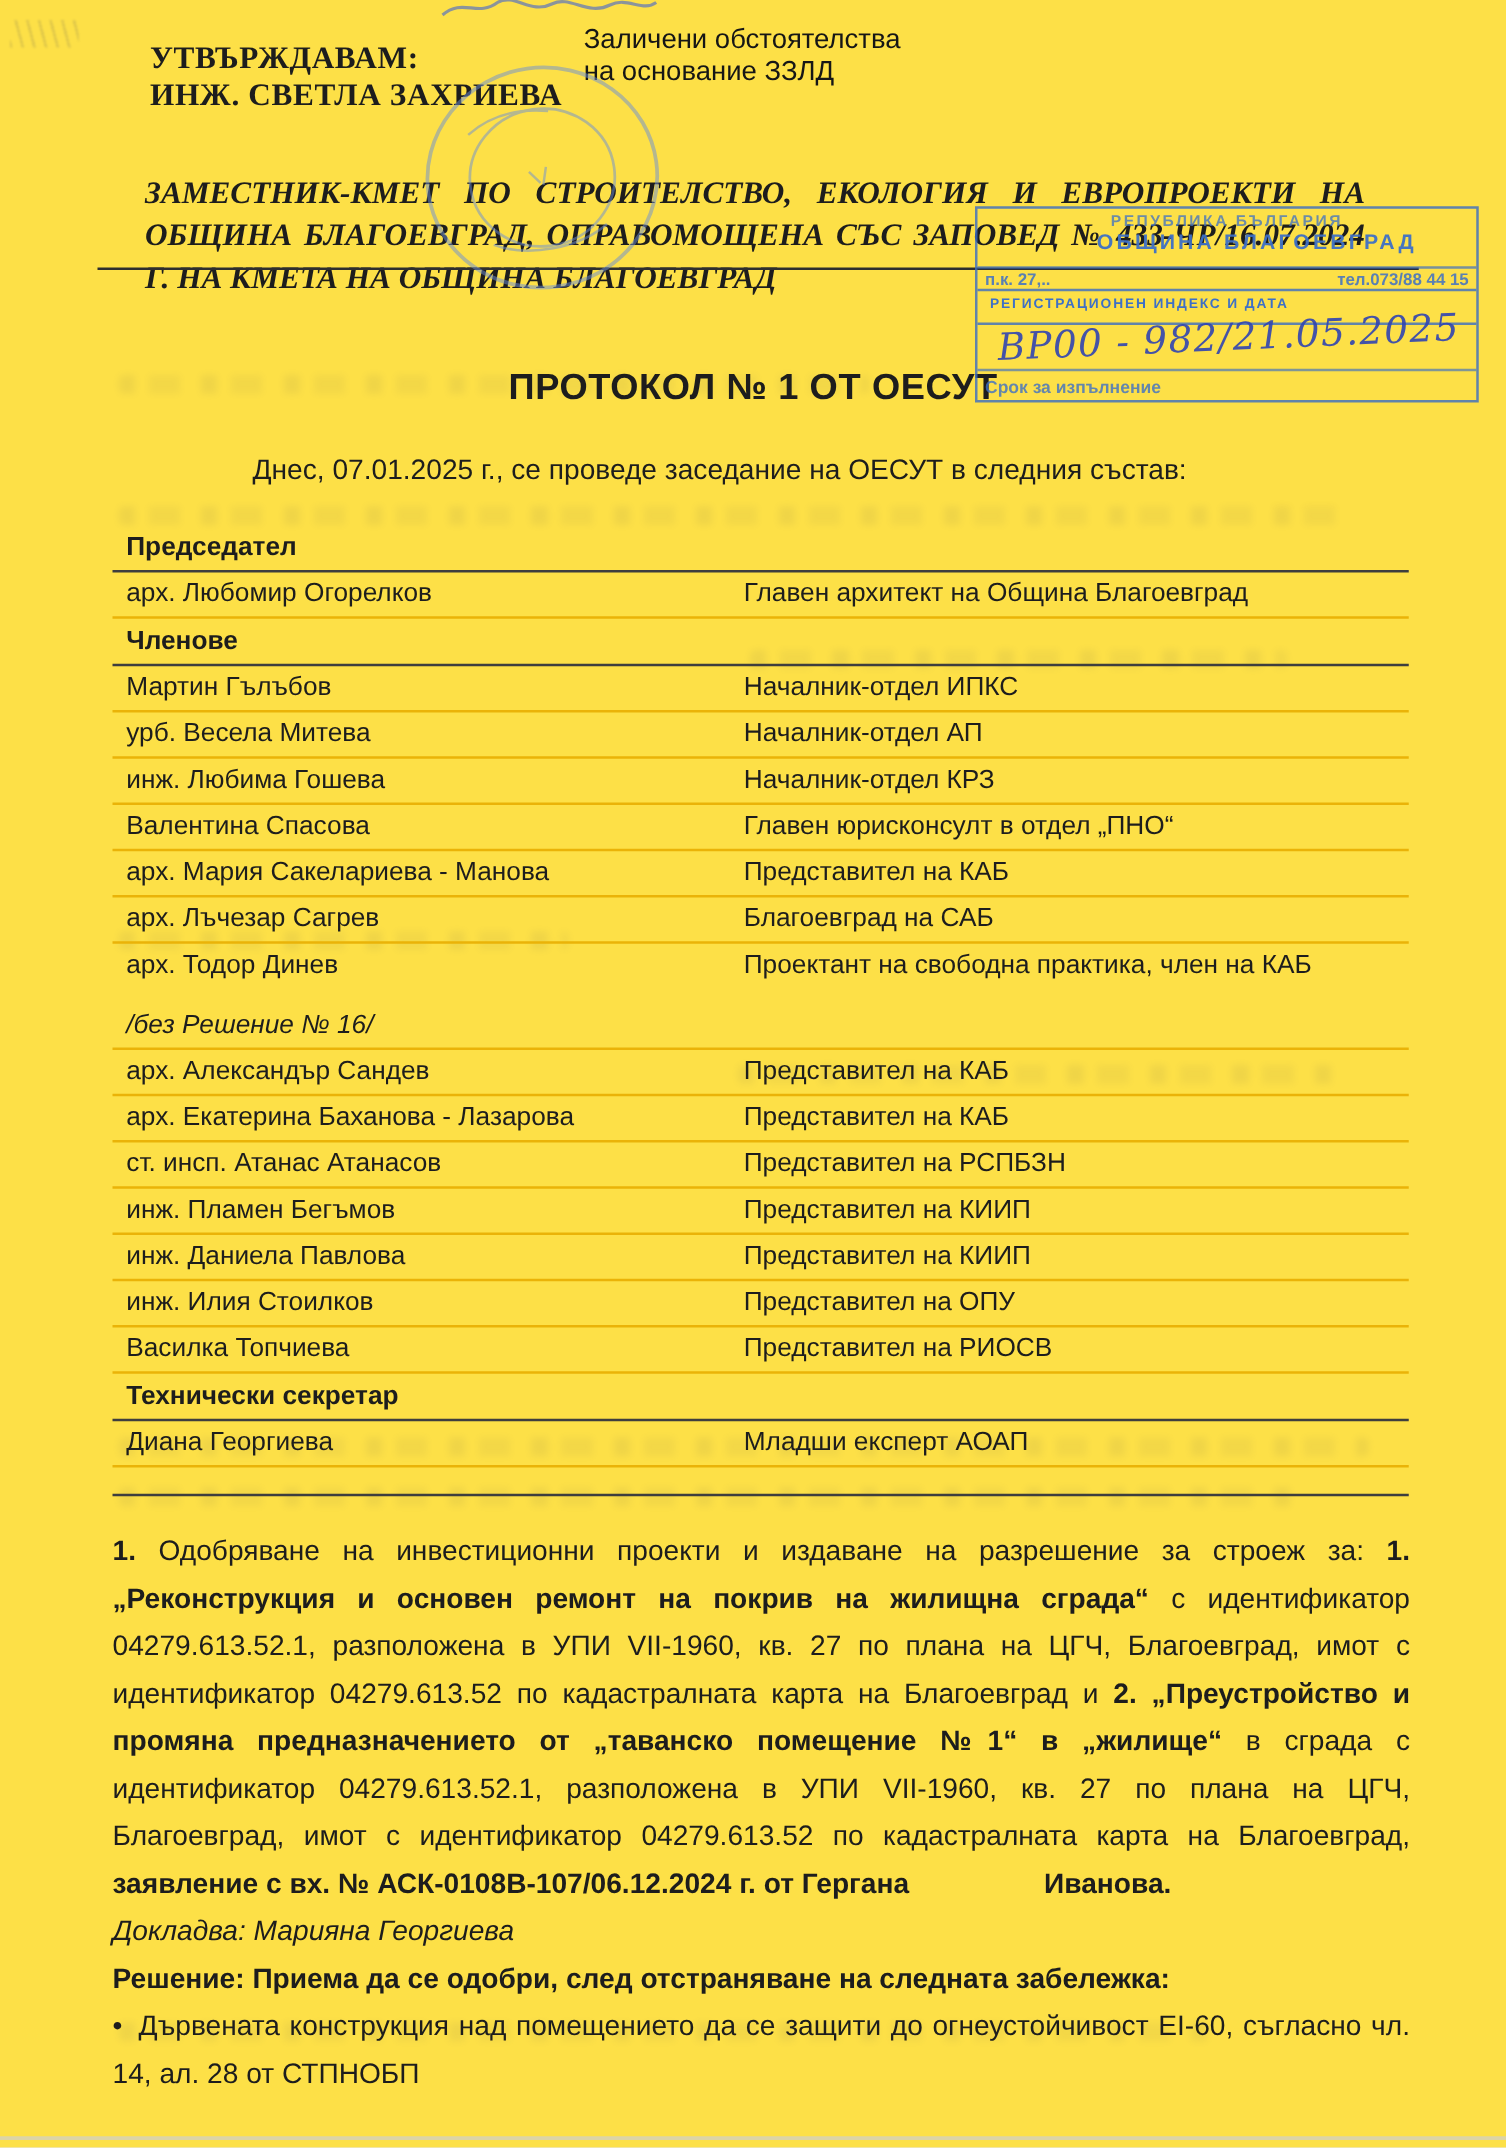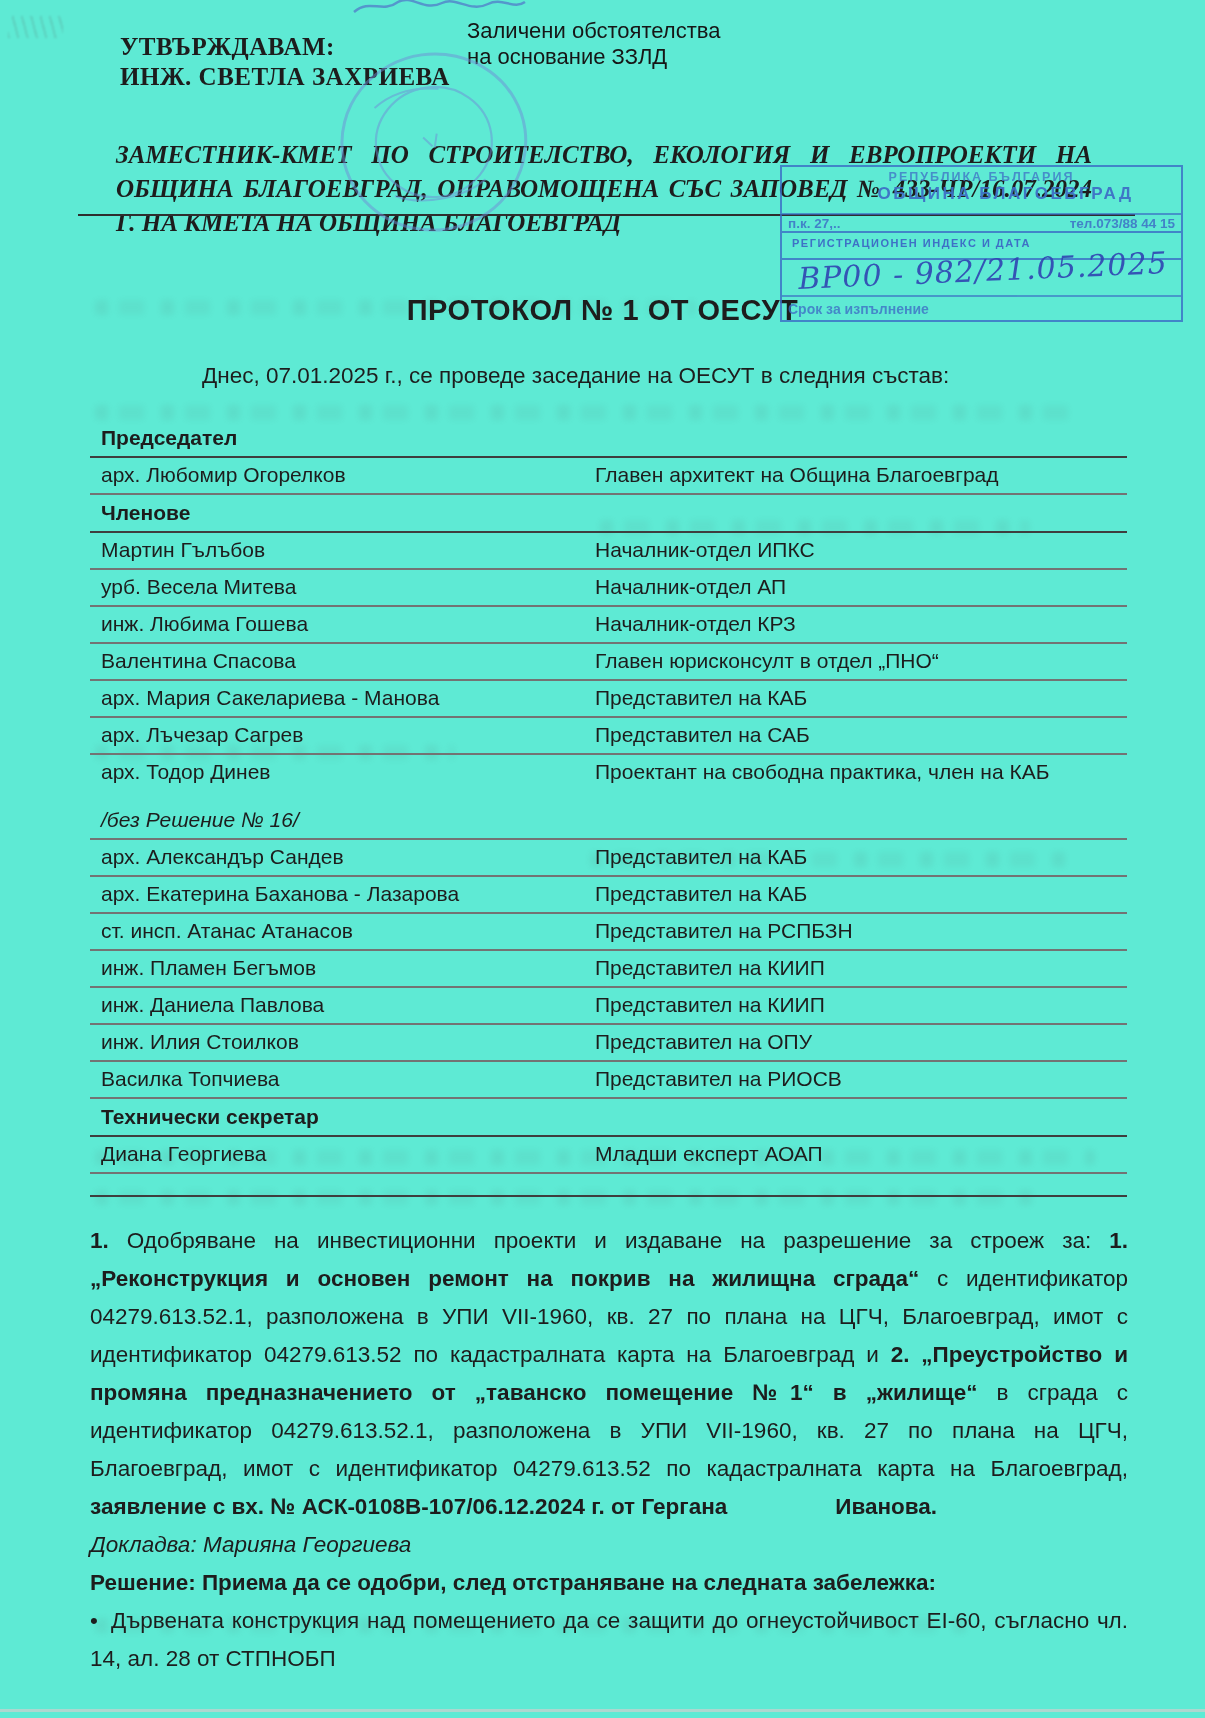--- a/index.html
+++ b/index.html
@@ -1,16 +1,16 @@
 <!DOCTYPE html>
 <html lang="bg"><head>
 <meta charset="utf-8">
 <style>
   html,body{margin:0;padding:0;background:#e9e9e9;}
-  .page{position:relative;width:1205px;height:1718px;background:#5eead4;overflow:hidden;
+  .page{position:relative;width:1205px;height:1718px;background:#fde047;overflow:hidden;
         font-family:"Liberation Sans",sans-serif;color:#1d1d1d;}
 
   
   .smudge{position:absolute;height:15px;border-radius:4px;
     background:repeating-linear-gradient(90deg,rgba(75,75,75,.6) 0 13px,rgba(75,75,75,0) 13px 24px,rgba(75,75,75,.45) 24px 49px,rgba(75,75,75,0) 49px 66px);
     filter:blur(3px);opacity:.12;pointer-events:none;}
   .scan-edge{position:absolute;left:0;top:1709px;width:1205px;height:3px;background:#cfcfcd;opacity:.7;}
   .corner-mark{position:absolute;left:8px;top:16px;width:55px;height:22px;opacity:.18;
     background:repeating-linear-gradient(75deg,#555 0 2px,transparent 2px 9px);filter:blur(1px);}
 
@@ -49,21 +49,21 @@
     padding:4px 0 0 6px;opacity:.8;}
 
   
   .doc-title{position:absolute;left:0;top:294px;width:1205px;text-align:center;
     font-size:29px;font-weight:700;letter-spacing:.5px;z-index:2;}
   .intro{position:absolute;left:90px;top:363px;width:1037px;font-size:22.5px;text-indent:112px;z-index:2;}
 
   
   .committee{position:absolute;left:90px;top:420px;width:1037px;font-size:21px;line-height:24px;z-index:2;}
   .c-section{font-weight:700;padding:6px 0 6px 11px;border-bottom:2px solid #3e3e3e;}
-  .c-row{display:flex;border-bottom:2px solid #737373;padding:5px 0 6px;justify-content:flex-end;}
+  .c-row{display:flex;border-bottom:2px solid #eab308;padding:5px 0 6px;justify-content:flex-end;}
   .c-name{width:505px;padding-left:11px;box-sizing:border-box;}
   .c-note{font-style:italic;margin-top:24px;}
   .c-role{flex:1;}
   .c-spacer{height:21px;border-bottom:2px solid #3e3e3e;}
 
   
   .agenda-block{position:absolute;left:90px;top:1222px;width:1038px;font-size:22.5px;line-height:38px;z-index:2;}
   .agenda-block p{margin:0;}
   .agenda-par{text-align:justify;}
   .b{font-weight:700;}
@@ -153,21 +153,21 @@
     <div class="c-row">
       <div class="c-name">Валентина Спасова</div>
       <div class="c-role">Главен юрисконсулт в отдел „ПНО“</div>
     </div>
     <div class="c-row">
       <div class="c-name">арх. Мария Сакелариева - Манова</div>
       <div class="c-role">Представител на КАБ</div>
     </div>
     <div class="c-row">
       <div class="c-name">арх. Лъчезар Сагрев</div>
-      <div class="c-role">Представител на САБ</div>
+      <div class="c-role">Благоевград на САБ</div>
     </div>
     <div class="c-row">
       <div class="c-name">
         <div>арх. Тодор Динев</div>
         <div class="c-note">/без Решение № 16/</div>
       </div>
       <div class="c-role">Проектант на свободна практика, член на КАБ</div>
     </div>
     <div class="c-row">
       <div class="c-name">арх. Александър Сандев</div>

